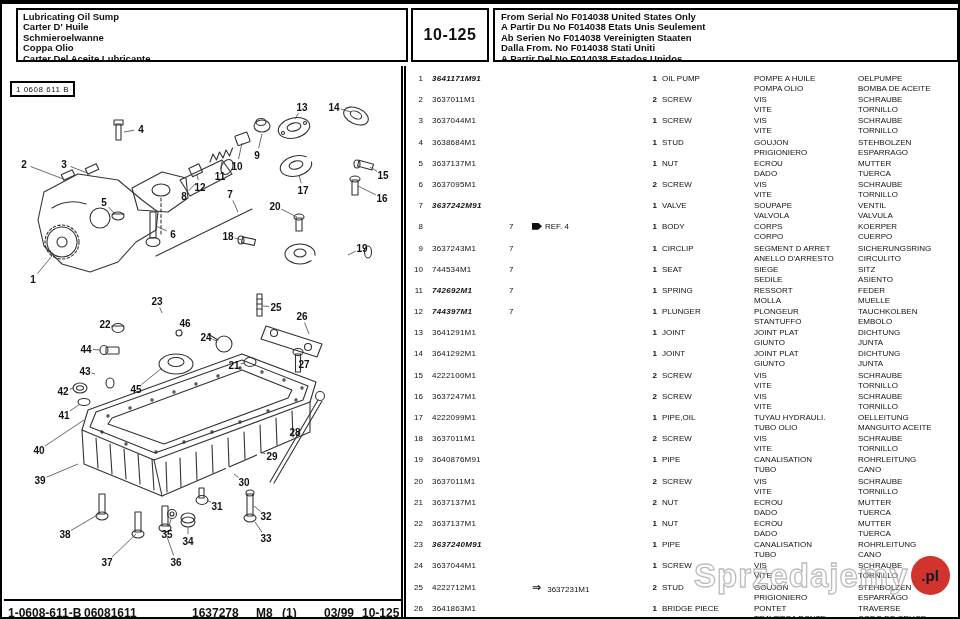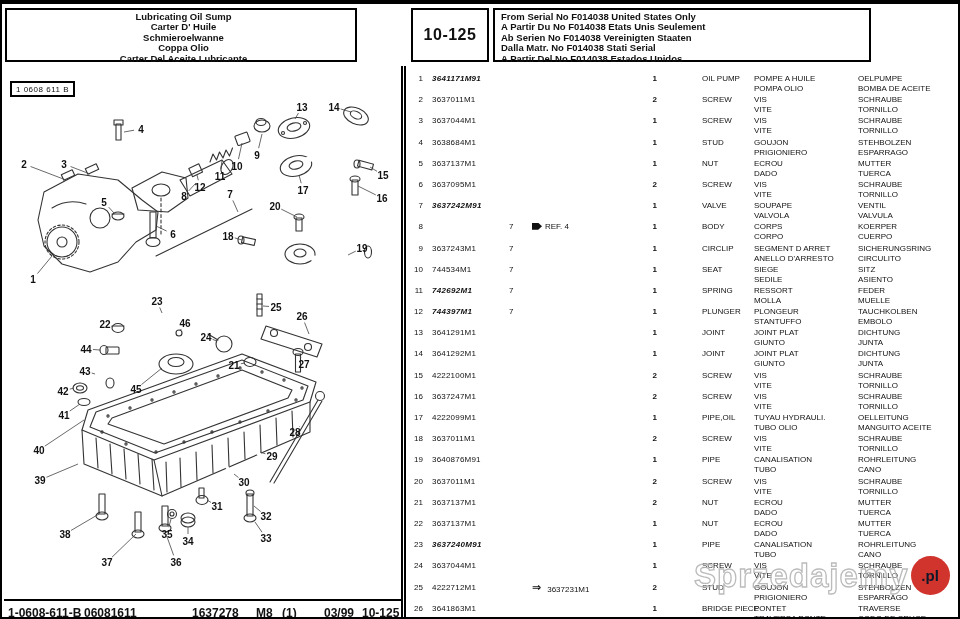--- a/index.html
+++ b/index.html
@@ -4,41 +4,41 @@
 <style>
   html,body{margin:0;padding:0;background:#e9e9e9;}
   .page{
     position:relative;width:960px;height:619px;background:#fff;
     box-sizing:border-box;border:2px solid #000;border-top:4px solid #000;
     font-family:"Liberation Sans","DejaVu Sans",sans-serif;color:#111;
     overflow:hidden;
   }
   
   .hdr-box{position:absolute;top:4px;height:54px;box-sizing:border-box;border:2px solid #000;background:#fff;}
-  .hdr-title{left:3px;width:352px;padding:2px 0 0 5px;text-align:center;}
+  .hdr-title{left:14px;width:392px;padding:2px 0 0 5px;}
   .hdr-title div, .hdr-serial div{font-size:9.5px;font-weight:bold;line-height:10.4px;white-space:nowrap;}
   .hdr-page{left:409px;width:78px;display:flex;align-items:center;justify-content:center;font-size:16px;font-weight:bold;letter-spacing:.5px;}
-  .hdr-serial{left:491px;width:378px;padding:2px 0 0 6px;}
+  .hdr-serial{left:491px;width:466px;padding:2px 0 0 6px;}
   
   .left-panel{position:absolute;left:2px;top:62px;width:399px;height:533px;box-sizing:border-box;border-right:2px solid #000;}
   .ref-label{position:absolute;left:6px;top:15px;border:2px solid #000;padding:2px 4px 1px 4px;font-size:8px;font-weight:normal;letter-spacing:.5px;background:#fff;z-index:2;}
   .left-panel svg{position:absolute;left:0;top:0;}
   .left-footer{position:absolute;left:2px;top:595px;width:399px;height:22px;box-sizing:border-box;border-top:2px solid #000;border-right:2px solid #000;}
   .left-footer span{position:absolute;top:5px;font-size:12px;font-weight:bold;white-space:nowrap;}
   
   .right-panel{position:absolute;left:402px;top:62px;width:556px;height:555px;box-sizing:border-box;border-left:2px solid #000;padding-top:8px;overflow:hidden;}
   .prow{display:grid;grid-template-columns:22px 78px 14px 118px 21px 95px 104px 1fr;height:21.2px;align-content:start;}
   .prow > div{font-size:8px;line-height:10px;white-space:nowrap;overflow:visible;}
   .c-item{text-align:right;padding-right:5px;font-size:8.5px;}
   .c-part{padding-left:4px;font-size:8.5px;letter-spacing:.2px;}
   .c-part.emph{font-weight:bold;font-style:italic;letter-spacing:.3px;}
   .c-sub{padding-left:3px;font-size:8.5px;}
   .c-ref{padding-left:2px;font-size:8.5px;}
   .c-qty{text-align:right;padding-right:2px;font-weight:bold;}
-  .c-en{padding-left:3px;margin-left:40px;}
+  .c-en{padding-left:3px;}
   .c-fr,.c-de{padding-left:0;}
   .tagicon{display:inline-block;width:10px;height:7px;background:#111;clip-path:polygon(0 0,62% 0,100% 50%,62% 100%,0 100%);margin:0 3px 0 10px;vertical-align:-0.5px;}
   .arrow{font-size:11px;font-weight:bold;margin:0 6px 0 10px;position:relative;top:-1px;}
   
   .watermark{position:absolute;left:692px;top:552px;z-index:5;pointer-events:none;display:flex;align-items:center;}
   .wm-text{font-size:33px;font-weight:bold;letter-spacing:1px;color:rgba(255,255,255,0.15);-webkit-text-stroke:1.3px rgba(175,175,175,0.85);}
   .wm-badge{width:39px;height:39px;border-radius:50%;display:flex;align-items:center;justify-content:center;color:#0f172a;font-weight:bold;font-size:15px;margin-left:2px;}
   
   .d{stroke:#333;fill:none;stroke-width:1.1;stroke-linecap:round;stroke-linejoin:round;}
   .t-in{stroke:#fff;fill:none;stroke-linecap:round;}
@@ -57,21 +57,21 @@
     <div>Coppa Olio</div>
     <div>Carter Del Aceite Lubricante</div>
   </div>
   <div class="hdr-box hdr-page">
     <span>10-125</span>
   </div>
   <div class="hdr-box hdr-serial">
     <div>From Serial No F014038 United States Only</div>
     <div>A Partir Du No F014038 Etats Unis Seulement</div>
     <div>Ab Serien No F014038 Vereinigten Staaten</div>
-    <div>Dalla Matr. No F014038 Stati Serial</div>
+    <div>Dalla From. No F014038 Stati Uniti</div>
     <div>A Partir Del No F014038 Estados Unidos</div>
   </div>
 
   <div class="left-panel">
     <div class="ref-label">1 0608 611 B</div>
     <svg id="diagram-svg" width="397" height="531" viewBox="0 0 397 531">
 
       <g>
         <path class="d" d="M40 126 L74 108 L114 114 L138 134 L154 146 L152 164 L132 176 L114 196 L86 206 L58 198 L40 180 L34 154 Z"></path>
         <circle class="d" cx="58" cy="176" r="15"></circle>

